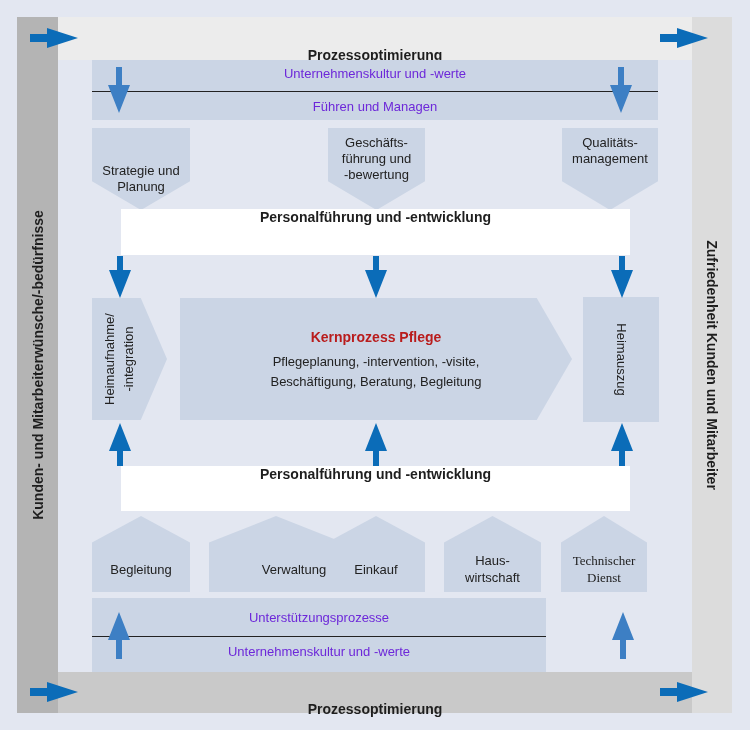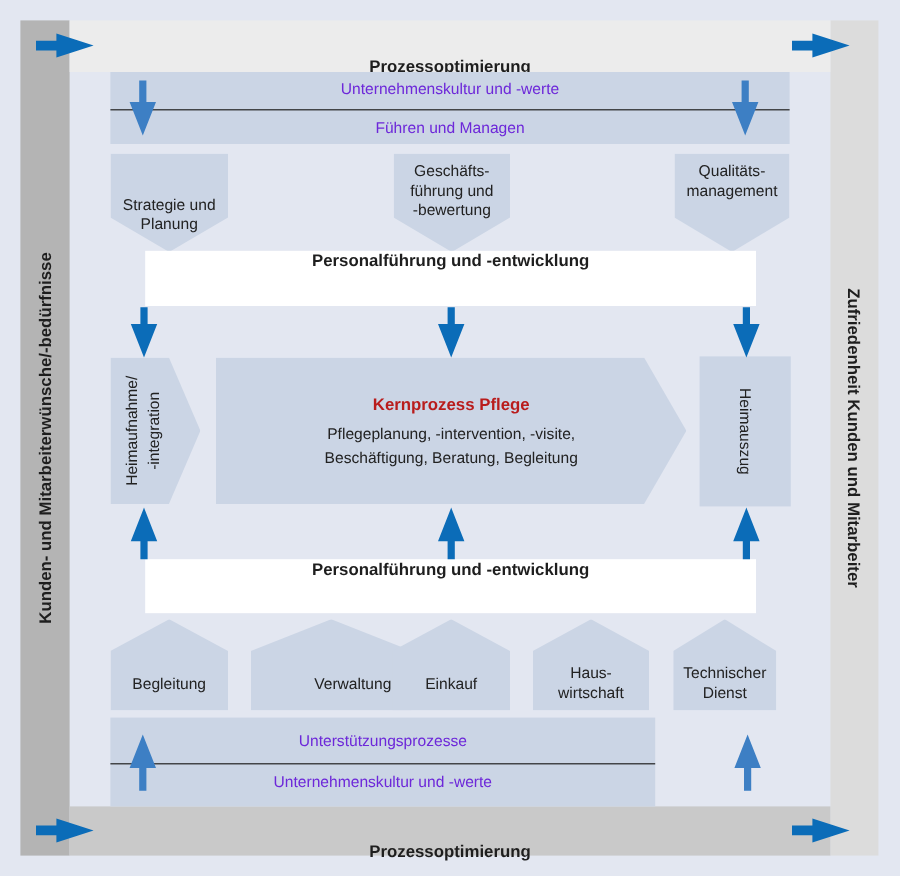--- a/index.html
+++ b/index.html
@@ -182,21 +182,21 @@
 <div class="abs pent-up" style="left:209px; top:516px; width:98px; height:76px;padding-left:36px;">
   <span style="white-space:pre-line;">Verwaltung</span>
 </div>
 <div class="abs pent-up" style="left:327px; top:516px; width:98px; height:76px;">
   <span style="white-space:pre-line;">Einkauf</span>
 </div>
 <div class="abs pent-up" style="left:444px; top:516px; width:97px; height:76px;">
   <span style="white-space:pre-line;">Haus-
 wirtschaft</span>
 </div>
-<div class="abs pent-up" style="left:561px; top:516px; width:86px; height:76px;">
+<div class="abs pent-up" style="left:561px; top:516px; width:86px; height:76px;font-family:Liberation Serif, serif;">
   <span style="white-space:pre-line;">Technischer
 Dienst</span>
 </div>
 
 <svg class="arrow" style="left:30px; top:28px;" width="48" height="20">
     <polygon class="arr-dark" points="0,6 17,6 17,0 48,10 17,20 17,14 0,14" fill="#0b6cb8"></polygon>
   </svg>
 <svg class="arrow" style="left:660px; top:28px;" width="48" height="20">
     <polygon class="arr-dark" points="0,6 17,6 17,0 48,10 17,20 17,14 0,14" fill="#0b6cb8"></polygon>
   </svg>

